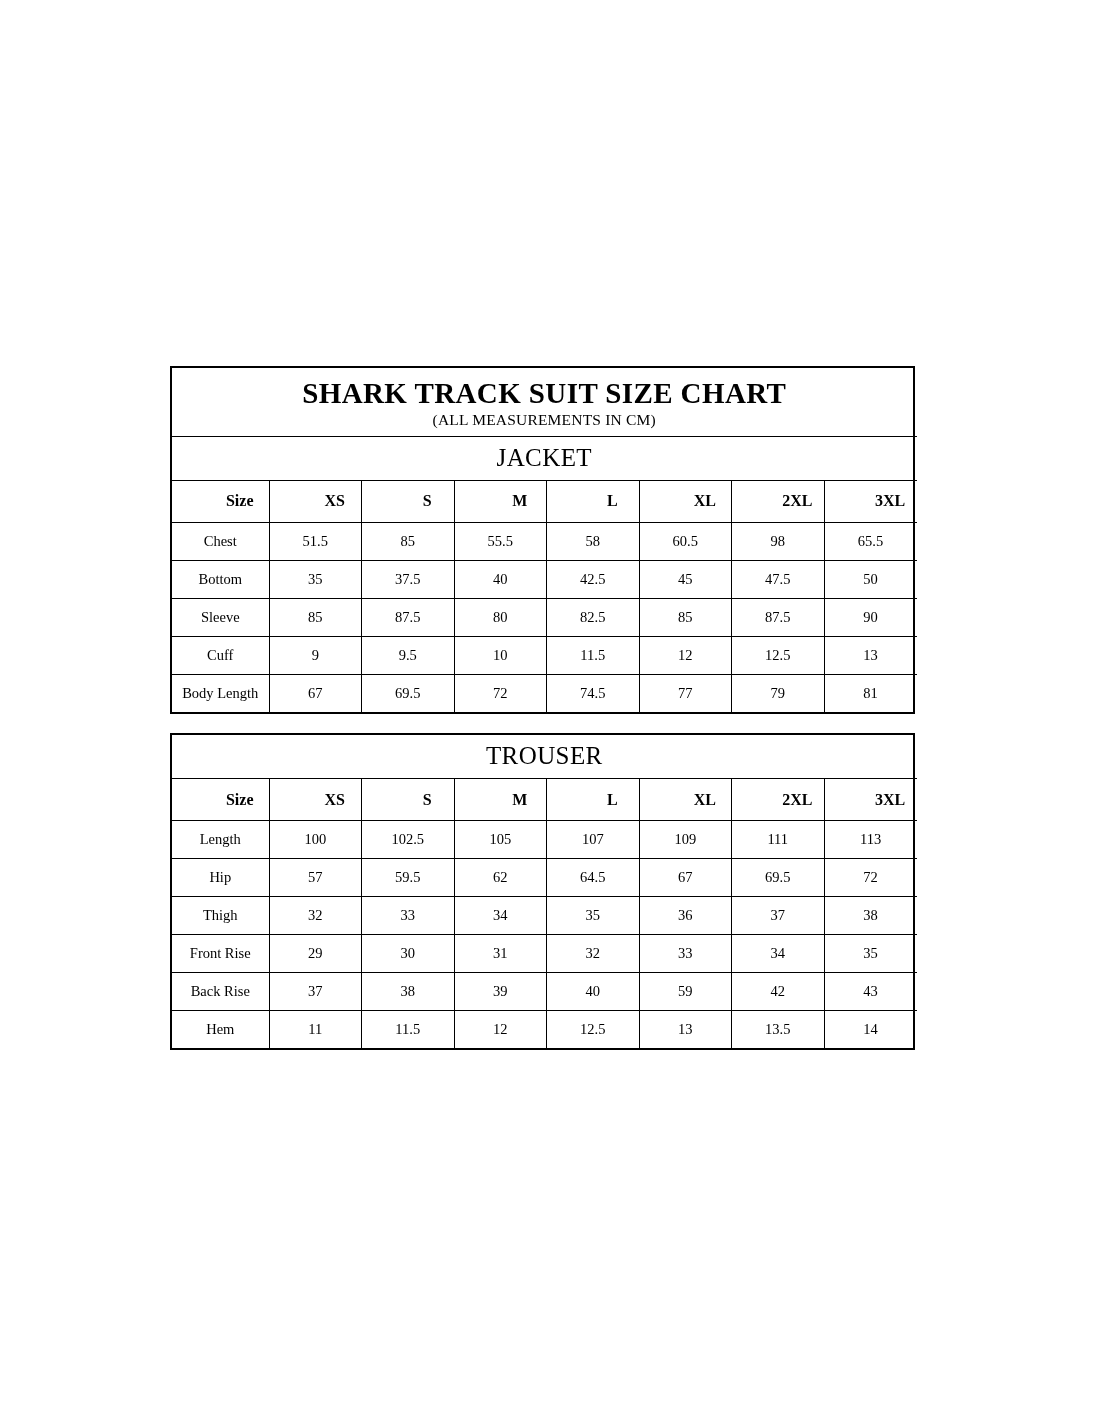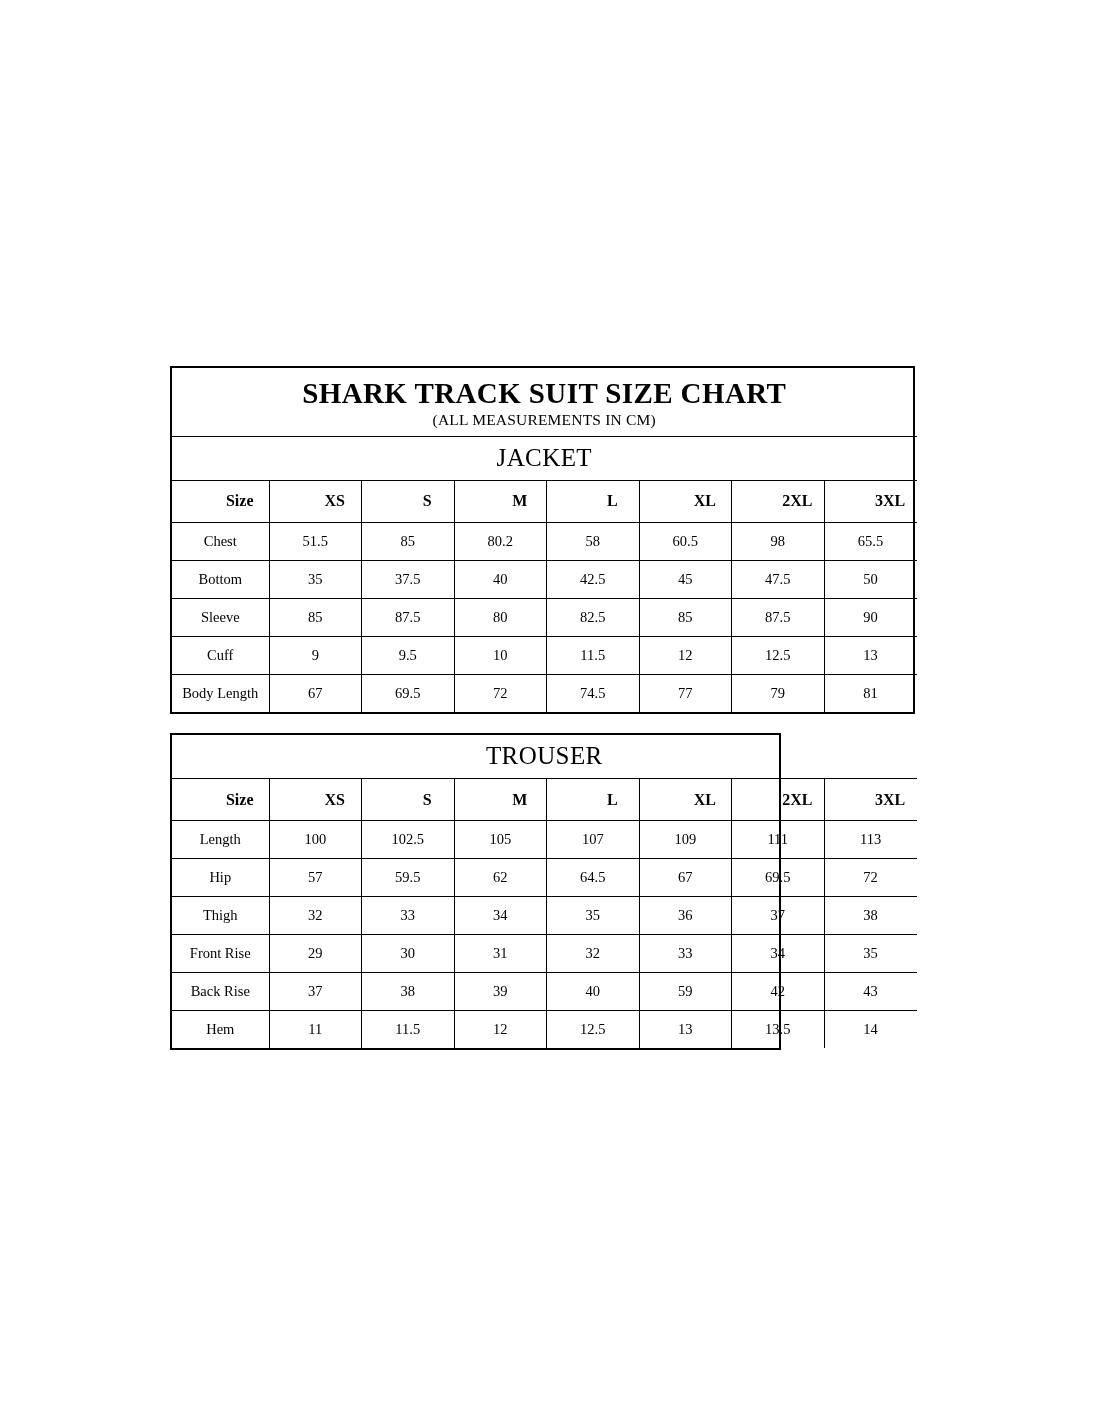--- a/index.html
+++ b/index.html
@@ -30,21 +30,21 @@
     background: #fff;
   }
   #jacket-block {
     left: 170px;
     top: 366px;
     width: 745px;
   }
   #trouser-block {
     left: 170px;
     top: 733px;
-    width: 611px;
+    width: 745px;
   }
 
   table.sizechart {
     border-collapse: collapse;
     width: 100%;
     table-layout: fixed;
   }
   table.sizechart td {
     border: 1px solid #000;
     text-align: center;
@@ -134,21 +134,21 @@
           <td>L</td>
           <td>XL</td>
           <td>2XL</td>
           <td>3XL</td>
         </tr>
 
         <tr class="datarow">
           <td class="rowlabel">Chest</td>
           <td>51.5</td>
           <td>85</td>
-          <td>80.2</td>
+          <td>55.5</td>
           <td>58</td>
           <td>60.5</td>
           <td>98</td>
           <td>65.5</td>
         </tr>
         <tr class="datarow">
           <td class="rowlabel">Bottom</td>
           <td>35</td>
           <td>37.5</td>
           <td>40</td>

